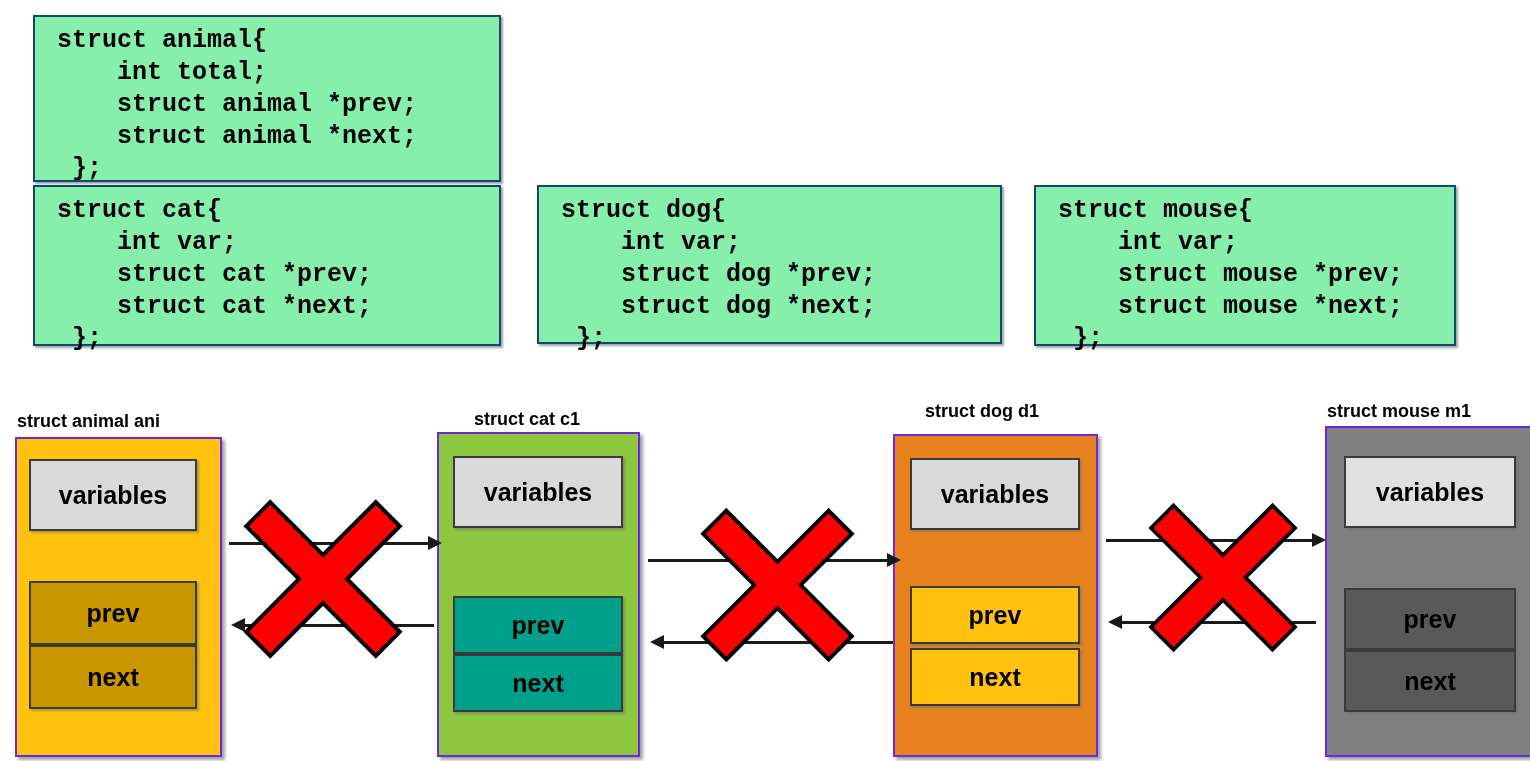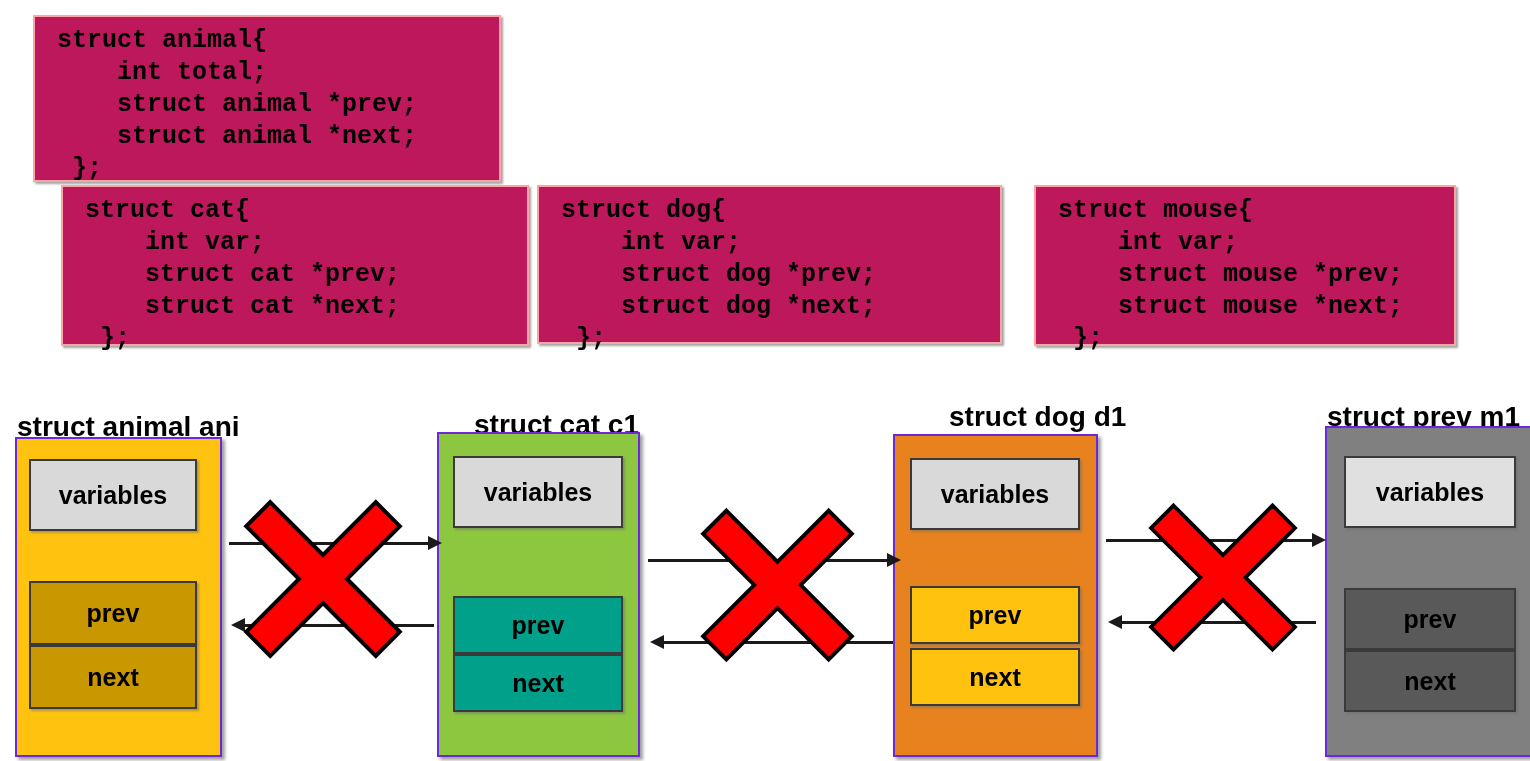--- a/index.html
+++ b/index.html
@@ -11,53 +11,53 @@
     width: 1530px;
     height: 761px;
     position: relative;
     overflow: hidden;
     font-family: "Liberation Sans", sans-serif;
   }
 
   
   .code-box {
     position: absolute;
-    background: #be185d;
-    border: 2px solid #fca5a5;
+    background: #86efac;
+    border: 2px solid #0c4a6e;
     box-sizing: border-box;
     box-shadow: 2px 2px 2px rgba(90,90,90,0.55);
   }
   .code-box pre {
     margin: 0;
     padding: 8px 0 6px 22px;
     font-family: "Liberation Mono", "DejaVu Sans Mono", monospace;
     font-size: 25px;
     line-height: 32px;
     font-weight: bold;
     color: #000000;
     white-space: pre;
     letter-spacing: 0px;
   }
 
   #code-animal { left: 33px;   top: 15px;  width: 468px; height: 167px; }
-  #code-cat    { left: 33px;   top: 185px; width: 468px; height: 161px; margin-left: 28px; }
+  #code-cat    { left: 33px;   top: 185px; width: 468px; height: 161px; }
   #code-dog    { left: 537px;  top: 185px; width: 465px; height: 159px; }
   #code-mouse  { left: 1034px; top: 185px; width: 422px; height: 161px; }
 
   
   .node {
     position: absolute;
     box-sizing: border-box;
     border: 2px solid #6d28d9;
     box-shadow: 3px 3px 3px rgba(110,110,110,0.65);
   }
   .node-label {
     position: absolute;
     font-family: "Liberation Sans", sans-serif;
-    font-size: 28px;
+    font-size: 18px;
     font-weight: bold;
     color: #000000;
     white-space: nowrap;
   }
   .slot {
     position: absolute;
     box-sizing: border-box;
     border: 2px solid #3a3a3a;
     display: flex;
     align-items: center;
@@ -78,21 +78,21 @@
 
   
   #node-cat      { left: 437px; top: 432px; width: 203px; height: 325px; background: #8DC63F; }
   #lbl-cat       { left: 474px; top: 409px; }
   #cat-variables { left: 14px;  top: 22px;  width: 170px; height: 72px;  background: #d9d9d9; }
   #cat-prev      { left: 14px;  top: 162px; width: 170px; height: 58px;  background: #00A08A; }
   #cat-next      { left: 14px;  top: 220px; width: 170px; height: 58px;  background: #00A08A; }
 
   
   #node-dog      { left: 893px; top: 434px; width: 205px; height: 323px; background: #E8821E; }
-  #lbl-dog       { left: 925px; top: 401px; margin-left: 24px; }
+  #lbl-dog       { left: 925px; top: 401px; }
   #dog-variables { left: 15px;  top: 22px;  width: 170px; height: 72px;  background: #d9d9d9; }
   #dog-prev      { left: 15px;  top: 150px; width: 170px; height: 58px;  background: #FFC20E; }
   #dog-next      { left: 15px;  top: 212px; width: 170px; height: 58px;  background: #FFC20E; }
 
   
   #node-mouse      { left: 1325px; top: 426px; width: 207px; height: 331px; background: #808080; }
   #lbl-mouse       { left: 1327px; top: 401px; }
   #mouse-variables { left: 17px;  top: 28px;  width: 172px; height: 72px;  background: #e0e0e0; }
   #mouse-prev      { left: 17px;  top: 160px; width: 172px; height: 62px;  background: #595959; }
   #mouse-next      { left: 17px;  top: 222px; width: 172px; height: 62px;  background: #595959; }
@@ -180,21 +180,21 @@
   <div class="slot" id="cat-next">next</div>
 </div>
 
 <div class="node-label" id="lbl-dog">struct dog d1</div>
 <div class="node" id="node-dog">
   <div class="slot" id="dog-variables">variables</div>
   <div class="slot" id="dog-prev">prev</div>
   <div class="slot" id="dog-next">next</div>
 </div>
 
-<div class="node-label" id="lbl-mouse">struct prev m1</div>
+<div class="node-label" id="lbl-mouse">struct mouse m1</div>
 <div class="node" id="node-mouse">
   <div class="slot" id="mouse-variables">variables</div>
   <div class="slot" id="mouse-prev">prev</div>
   <div class="slot" id="mouse-next">next</div>
 </div>
 
 <div class="arrow right" id="arrow-1-fwd"></div>
 <div class="arrow left" id="arrow-1-back"></div>
 <div class="arrow right" id="arrow-2-fwd"></div>
 <div class="arrow left" id="arrow-2-back"></div>

